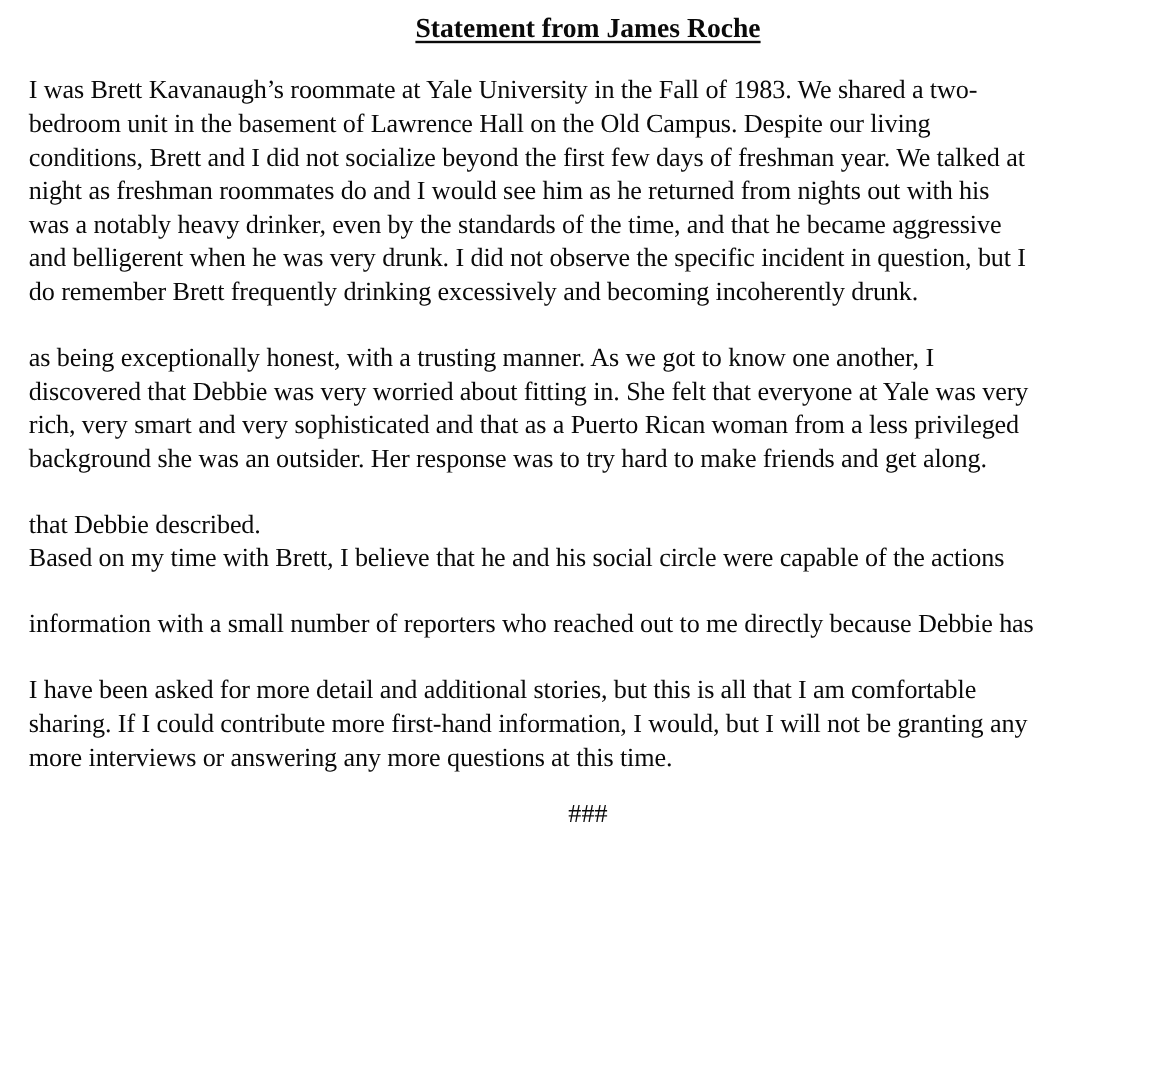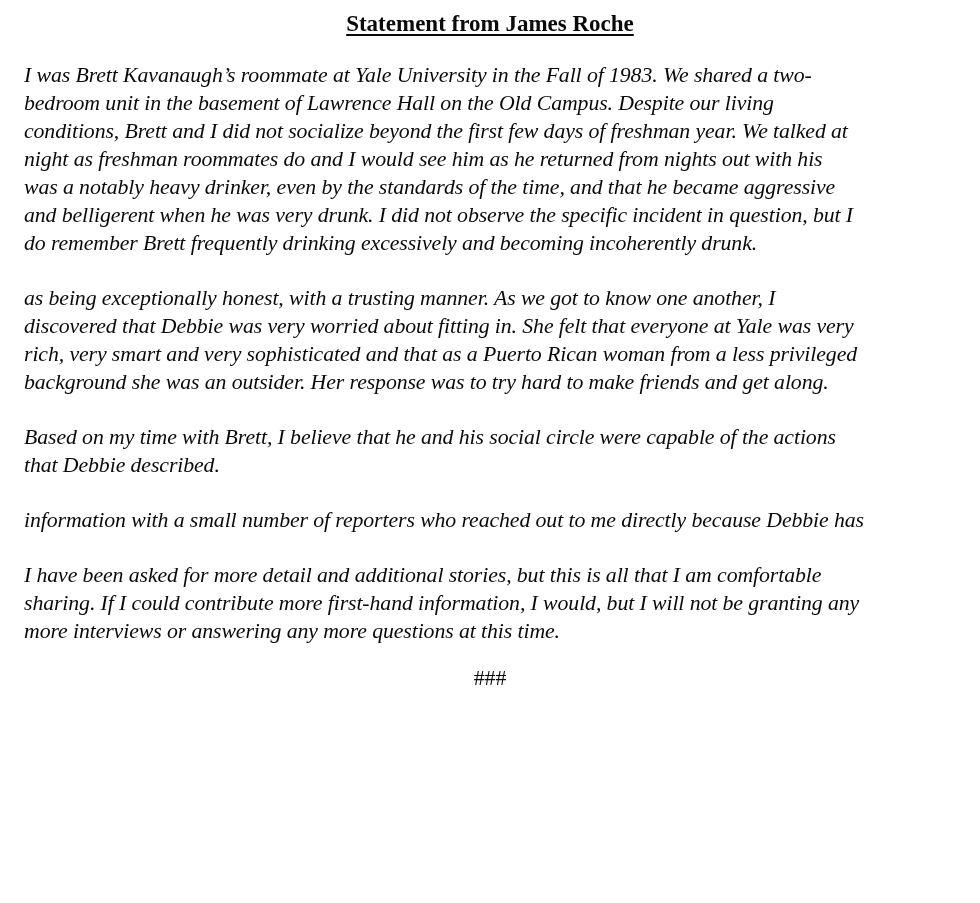--- a/index.html
+++ b/index.html
@@ -23,21 +23,20 @@
     text-align: center;
     font-size: 23px;
     line-height: 30px;
     font-weight: bold;
     text-decoration: underline;
     text-decoration-thickness: 2px;
     text-underline-offset: 3px;
   }
   .para {
     margin: 0 0 27px 0;
-    font-style: italic;
   }
   .line {
     font-size: 21.8px;
     line-height: 28px;
     white-space: pre;
     letter-spacing: -0.1px;
   }
   .end-mark {
     margin-top: -8px;
     text-align: center;
@@ -63,22 +62,22 @@
 
   <div class="para">
       <div class="line">as being exceptionally honest, with a trusting manner. As we got to know one another, I</div>
       <div class="line">discovered that Debbie was very worried about fitting in. She felt that everyone at Yale was very</div>
       <div class="line">rich, very smart and very sophisticated and that as a Puerto Rican woman from a less privileged</div>
       <div class="line">background she was an outsider. Her response was to try hard to make friends and get along.</div>
     </div>
 
 
   <div class="para">
+      <div class="line">that Debbie described.</div>
       <div class="line">Based on my time with Brett, I believe that he and his social circle were capable of the actions</div>
-      <div class="line">that Debbie described.</div>
     </div>
 
   <div class="para">
       <div class="line">information with a small number of reporters who reached out to me directly because Debbie has</div>
     </div>
 
   <div class="para">
       <div class="line">I have been asked for more detail and additional stories, but this is all that I am comfortable</div>
       <div class="line">sharing. If I could contribute more first-hand information, I would, but I will not be granting any</div>
       <div class="line">more interviews or answering any more questions at this time.</div>

